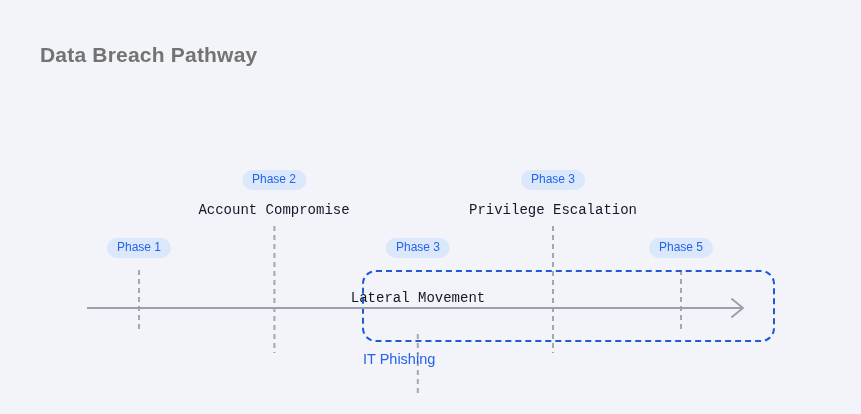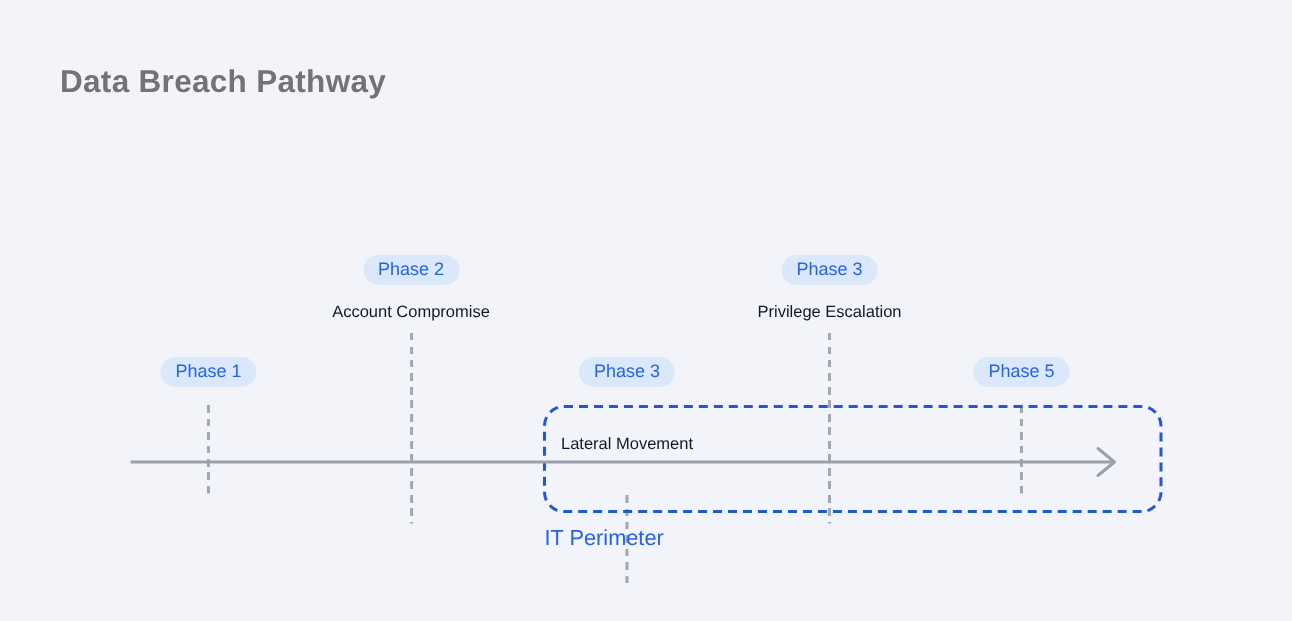--- a/index.html
+++ b/index.html
@@ -21,22 +21,23 @@
   .tier-low{top:192px;}
   .p1{left:139px;} .p2{left:274px;} .p3{left:418px;gap:20px;} .p4{left:553px;} .p5{left:681px;justify-content:flex-end;}
   .badge{
     background:#dbe8fb;color:#2563eb;
     font-size:12px;font-weight:400;
     padding:3px 10px;border-radius:999px;line-height:1.15;
     margin-bottom:12px;
     margin-top:46px;
   }
   .phase-label{
-    font-size:11px;font-weight:500;color:#111827;line-height:1.15;
+    font-size:14px;font-weight:500;color:#111827;line-height:1.15;
     margin-bottom:8px;
+    font-family:Liberation Mono, monospace;
   }
   .connector{
     width:2px;
     background:repeating-linear-gradient(to bottom,#a2a7b0 0 5px,transparent 5px 9px);
   }
   .tier-high .connector{height:127px;}
   .tier-low .connector{height:59px;}
   
   .timeline-arrow{position:absolute;left:85px;top:295px;}
   
@@ -84,15 +85,15 @@
     <div class="connector"></div>
   </div>
 
   <div class="perimeter-box"></div>
 
   <svg class="timeline-arrow" width="670" height="26" viewBox="0 0 670 26" aria-hidden="true">
     <line x1="2" y1="13" x2="657" y2="13" stroke="#9aa1ad" stroke-width="2"></line>
     <polyline points="647,4 658,13 647,22" fill="none" stroke="#9aa1ad" stroke-width="2" stroke-linecap="round" stroke-linejoin="round"></polyline>
   </svg>
 
-  <div class="perimeter-label">IT Perimeter</div>
+  <div class="perimeter-label">IT Phishing</div>
 
 </div>
 
 </body></html>

